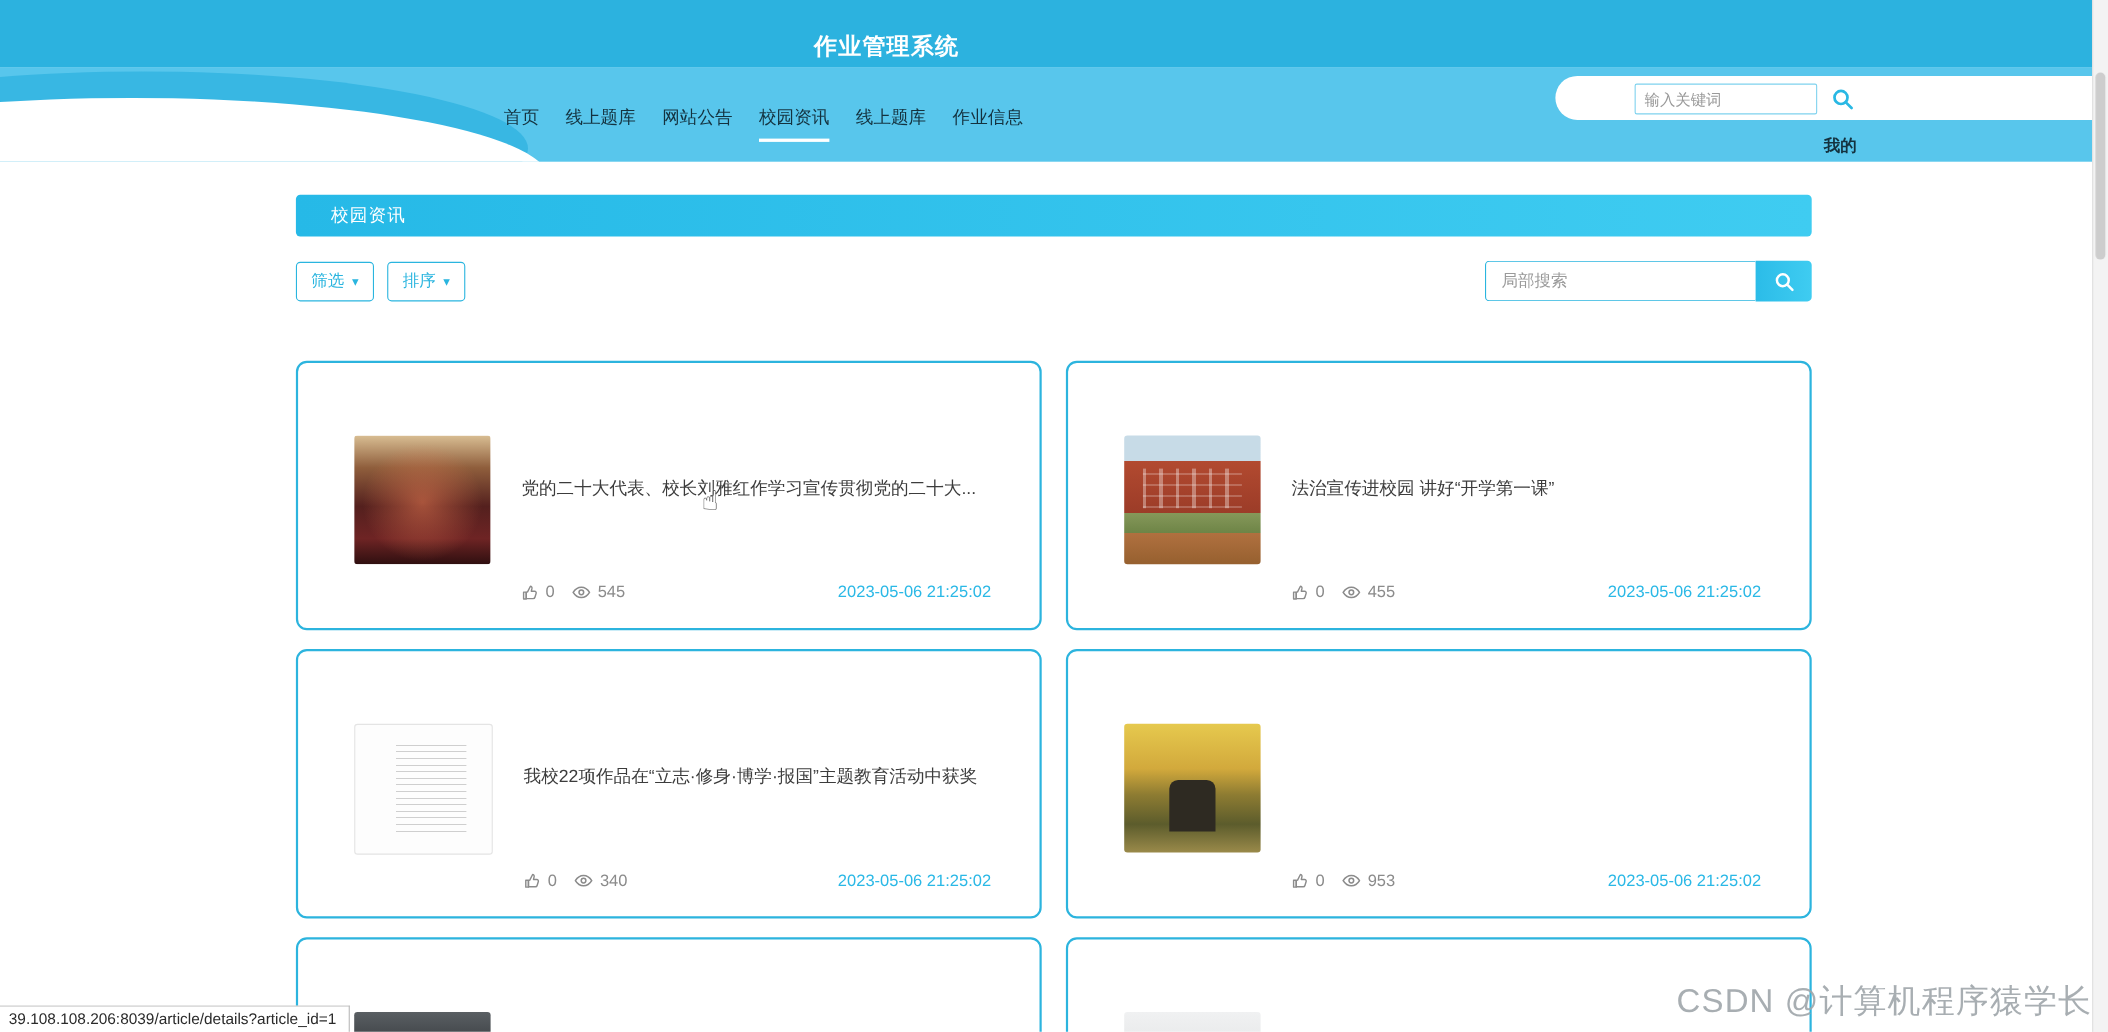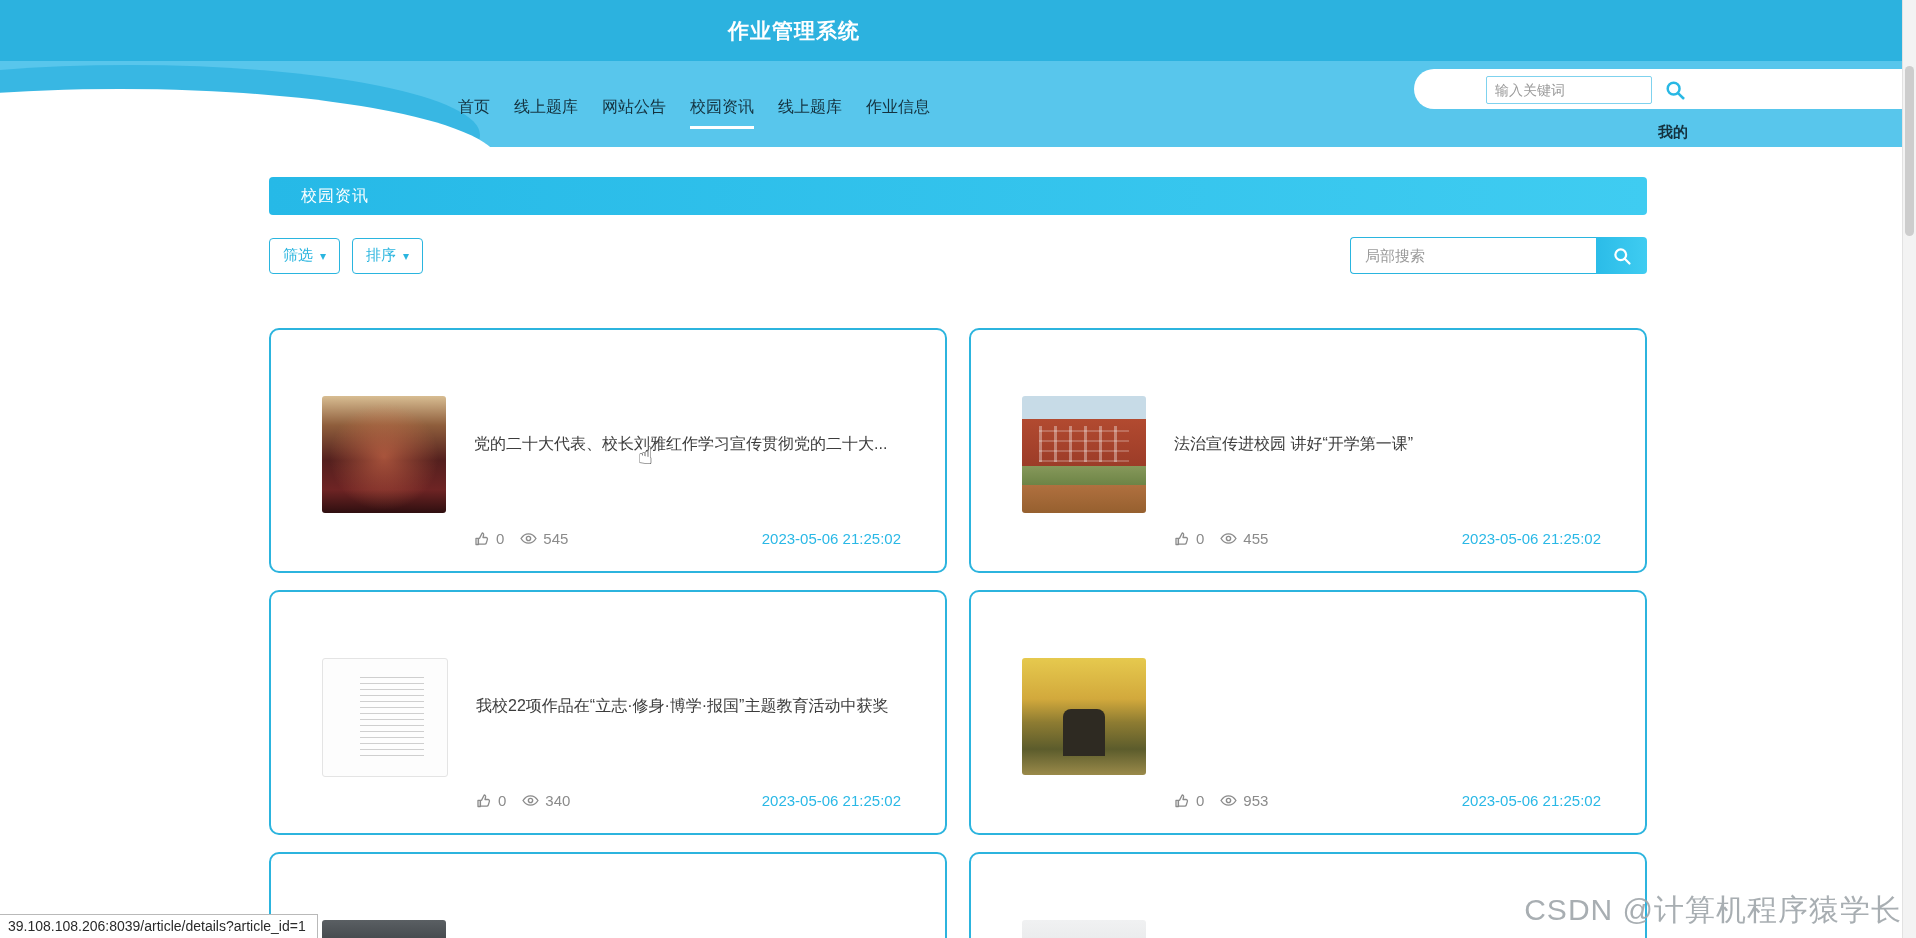--- a/index.html
+++ b/index.html
@@ -8,21 +8,21 @@
     background:#ffffff;
     font-family:"Liberation Sans","DejaVu Sans",sans-serif;
     -webkit-font-smoothing:antialiased;
   }
   
   .topbar{
     position:relative;height:61px;background:#2cb2df;z-index:5;
   }
   .app-title{
     position:absolute;left:794px;top:0;transform:translateX(-50%);
-    margin:0;line-height:61px;font-size:21px;font-weight:700;color:#ffffff;
+    margin:12px;line-height:61px;font-size:21px;font-weight:700;color:#ffffff;
     letter-spacing:1px;white-space:nowrap;
   }
   .navband{
     position:relative;height:86px;background:#58c6ec;overflow:hidden;z-index:4;
   }
   .navband::before{ 
     content:"";position:absolute;left:-220px;bottom:-58px;width:700px;height:140px;
     background:#38b7e3;border-radius:50%;
   }
   .navband::after{ 

